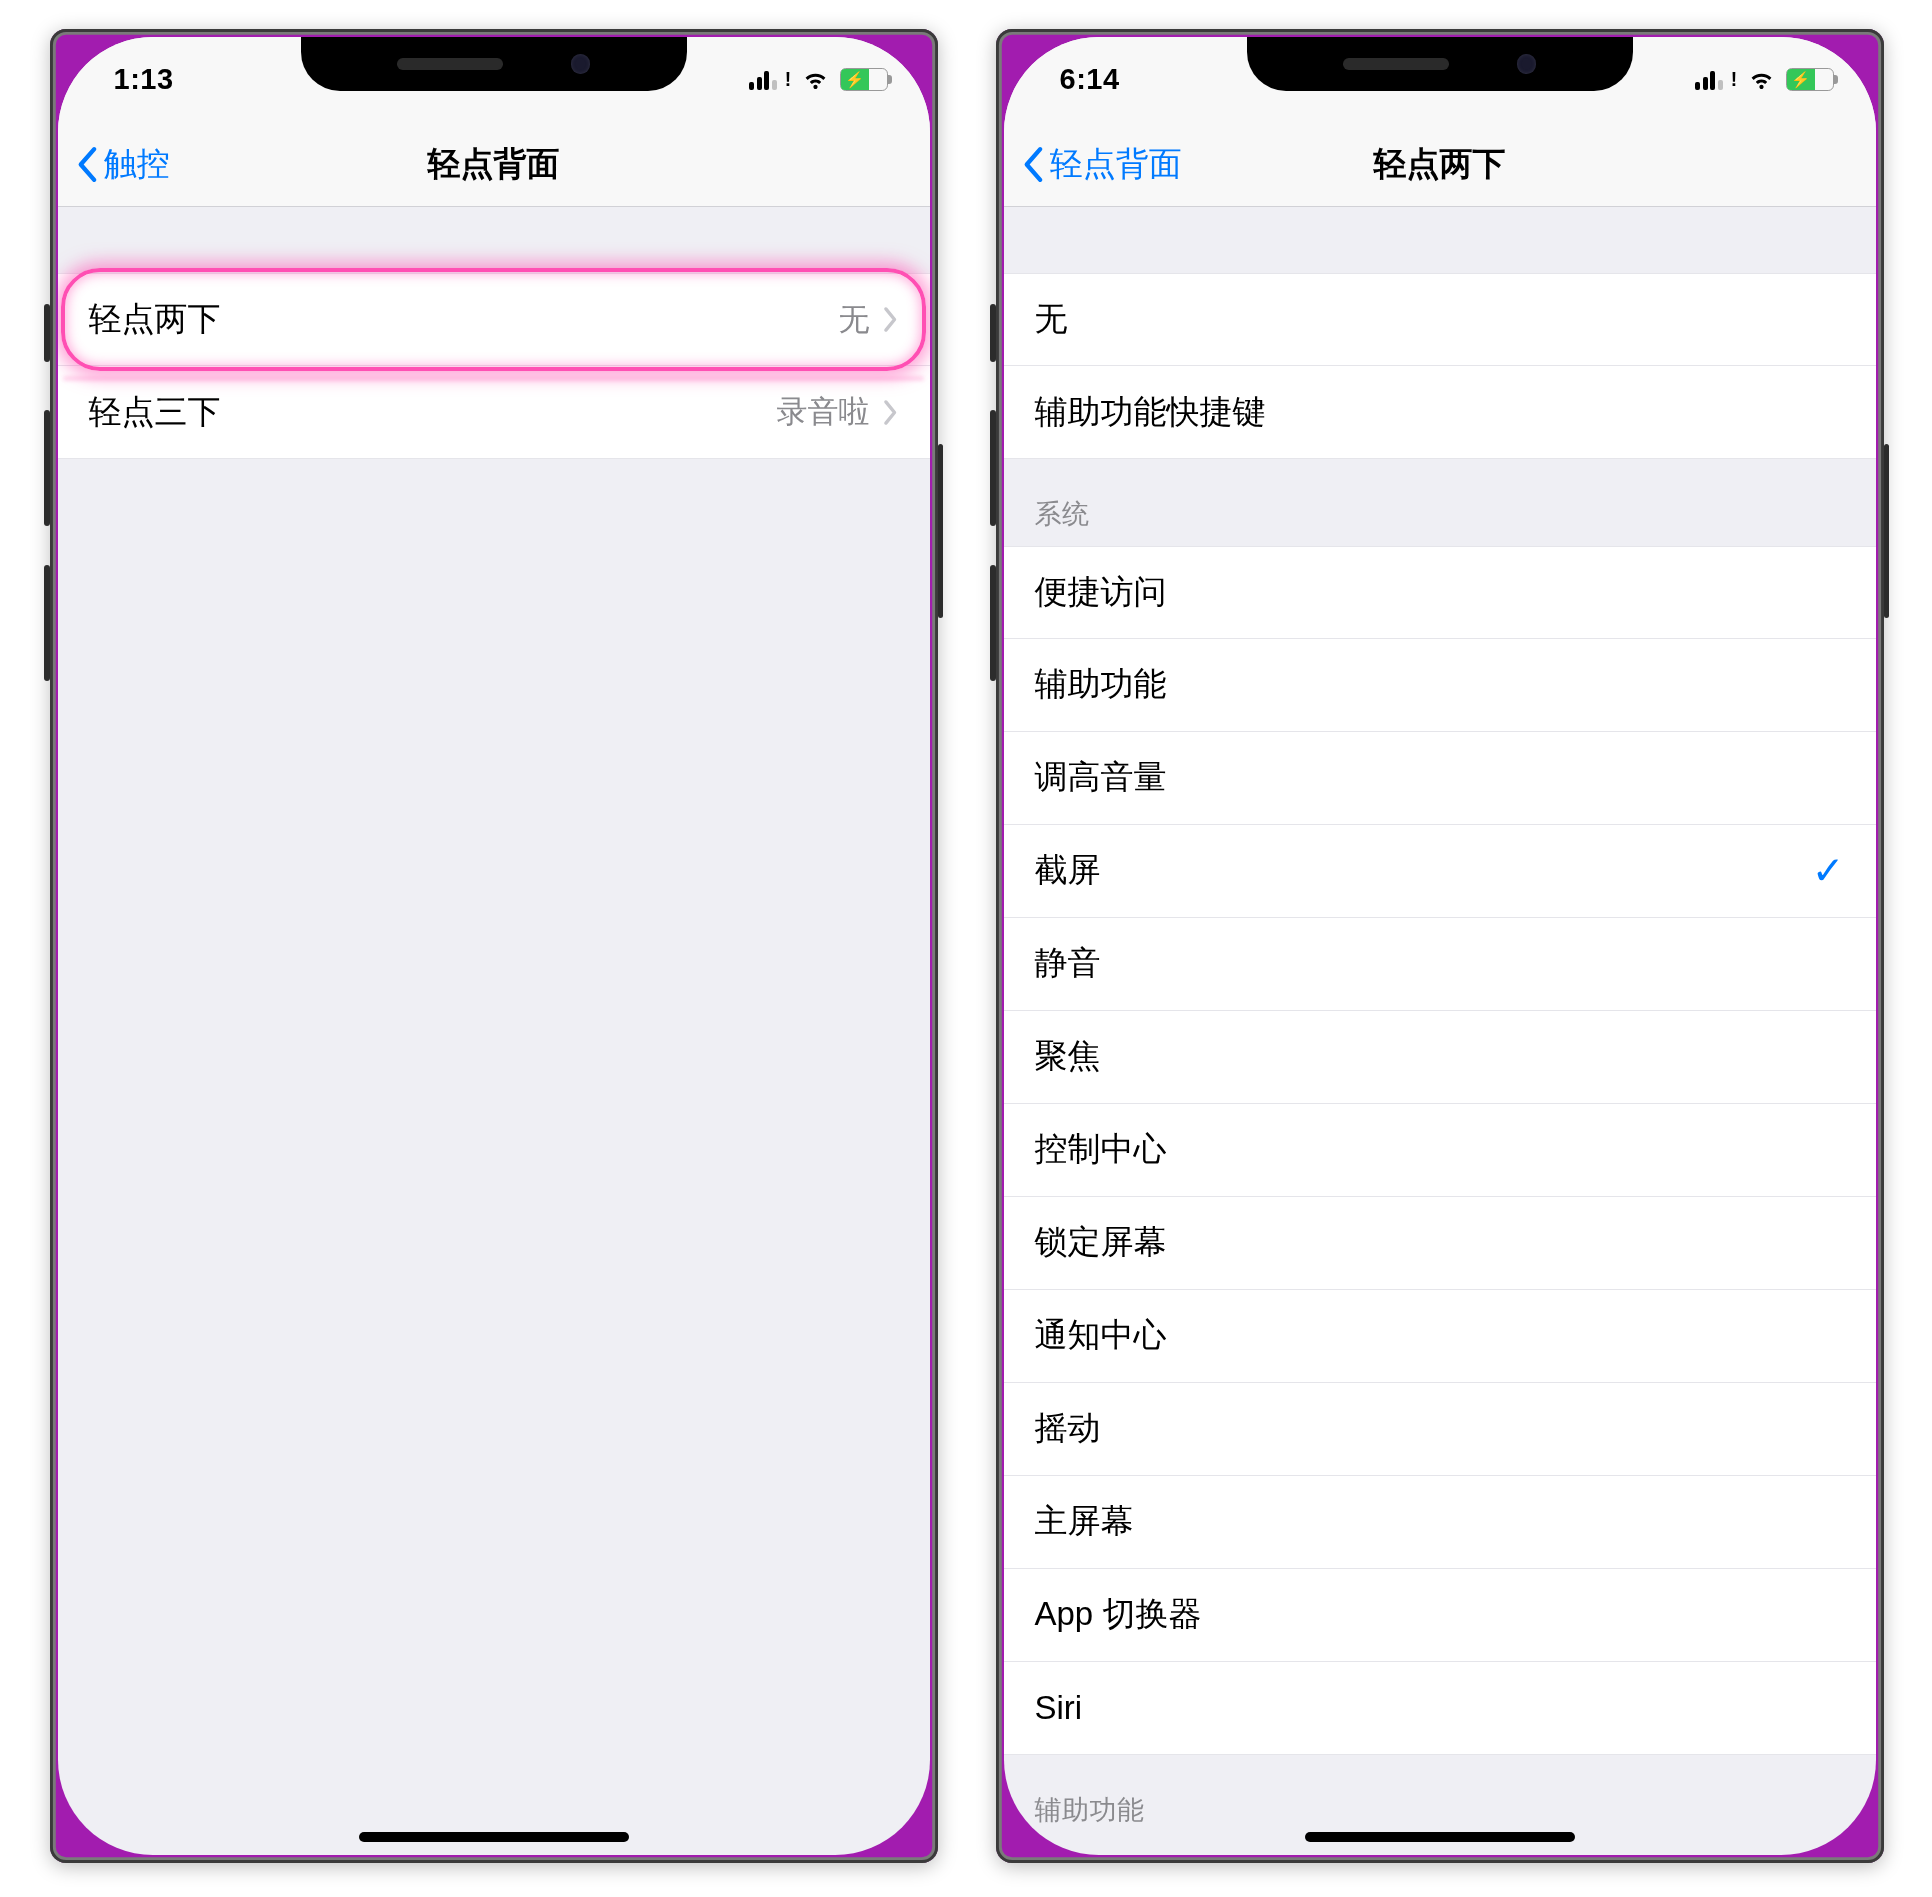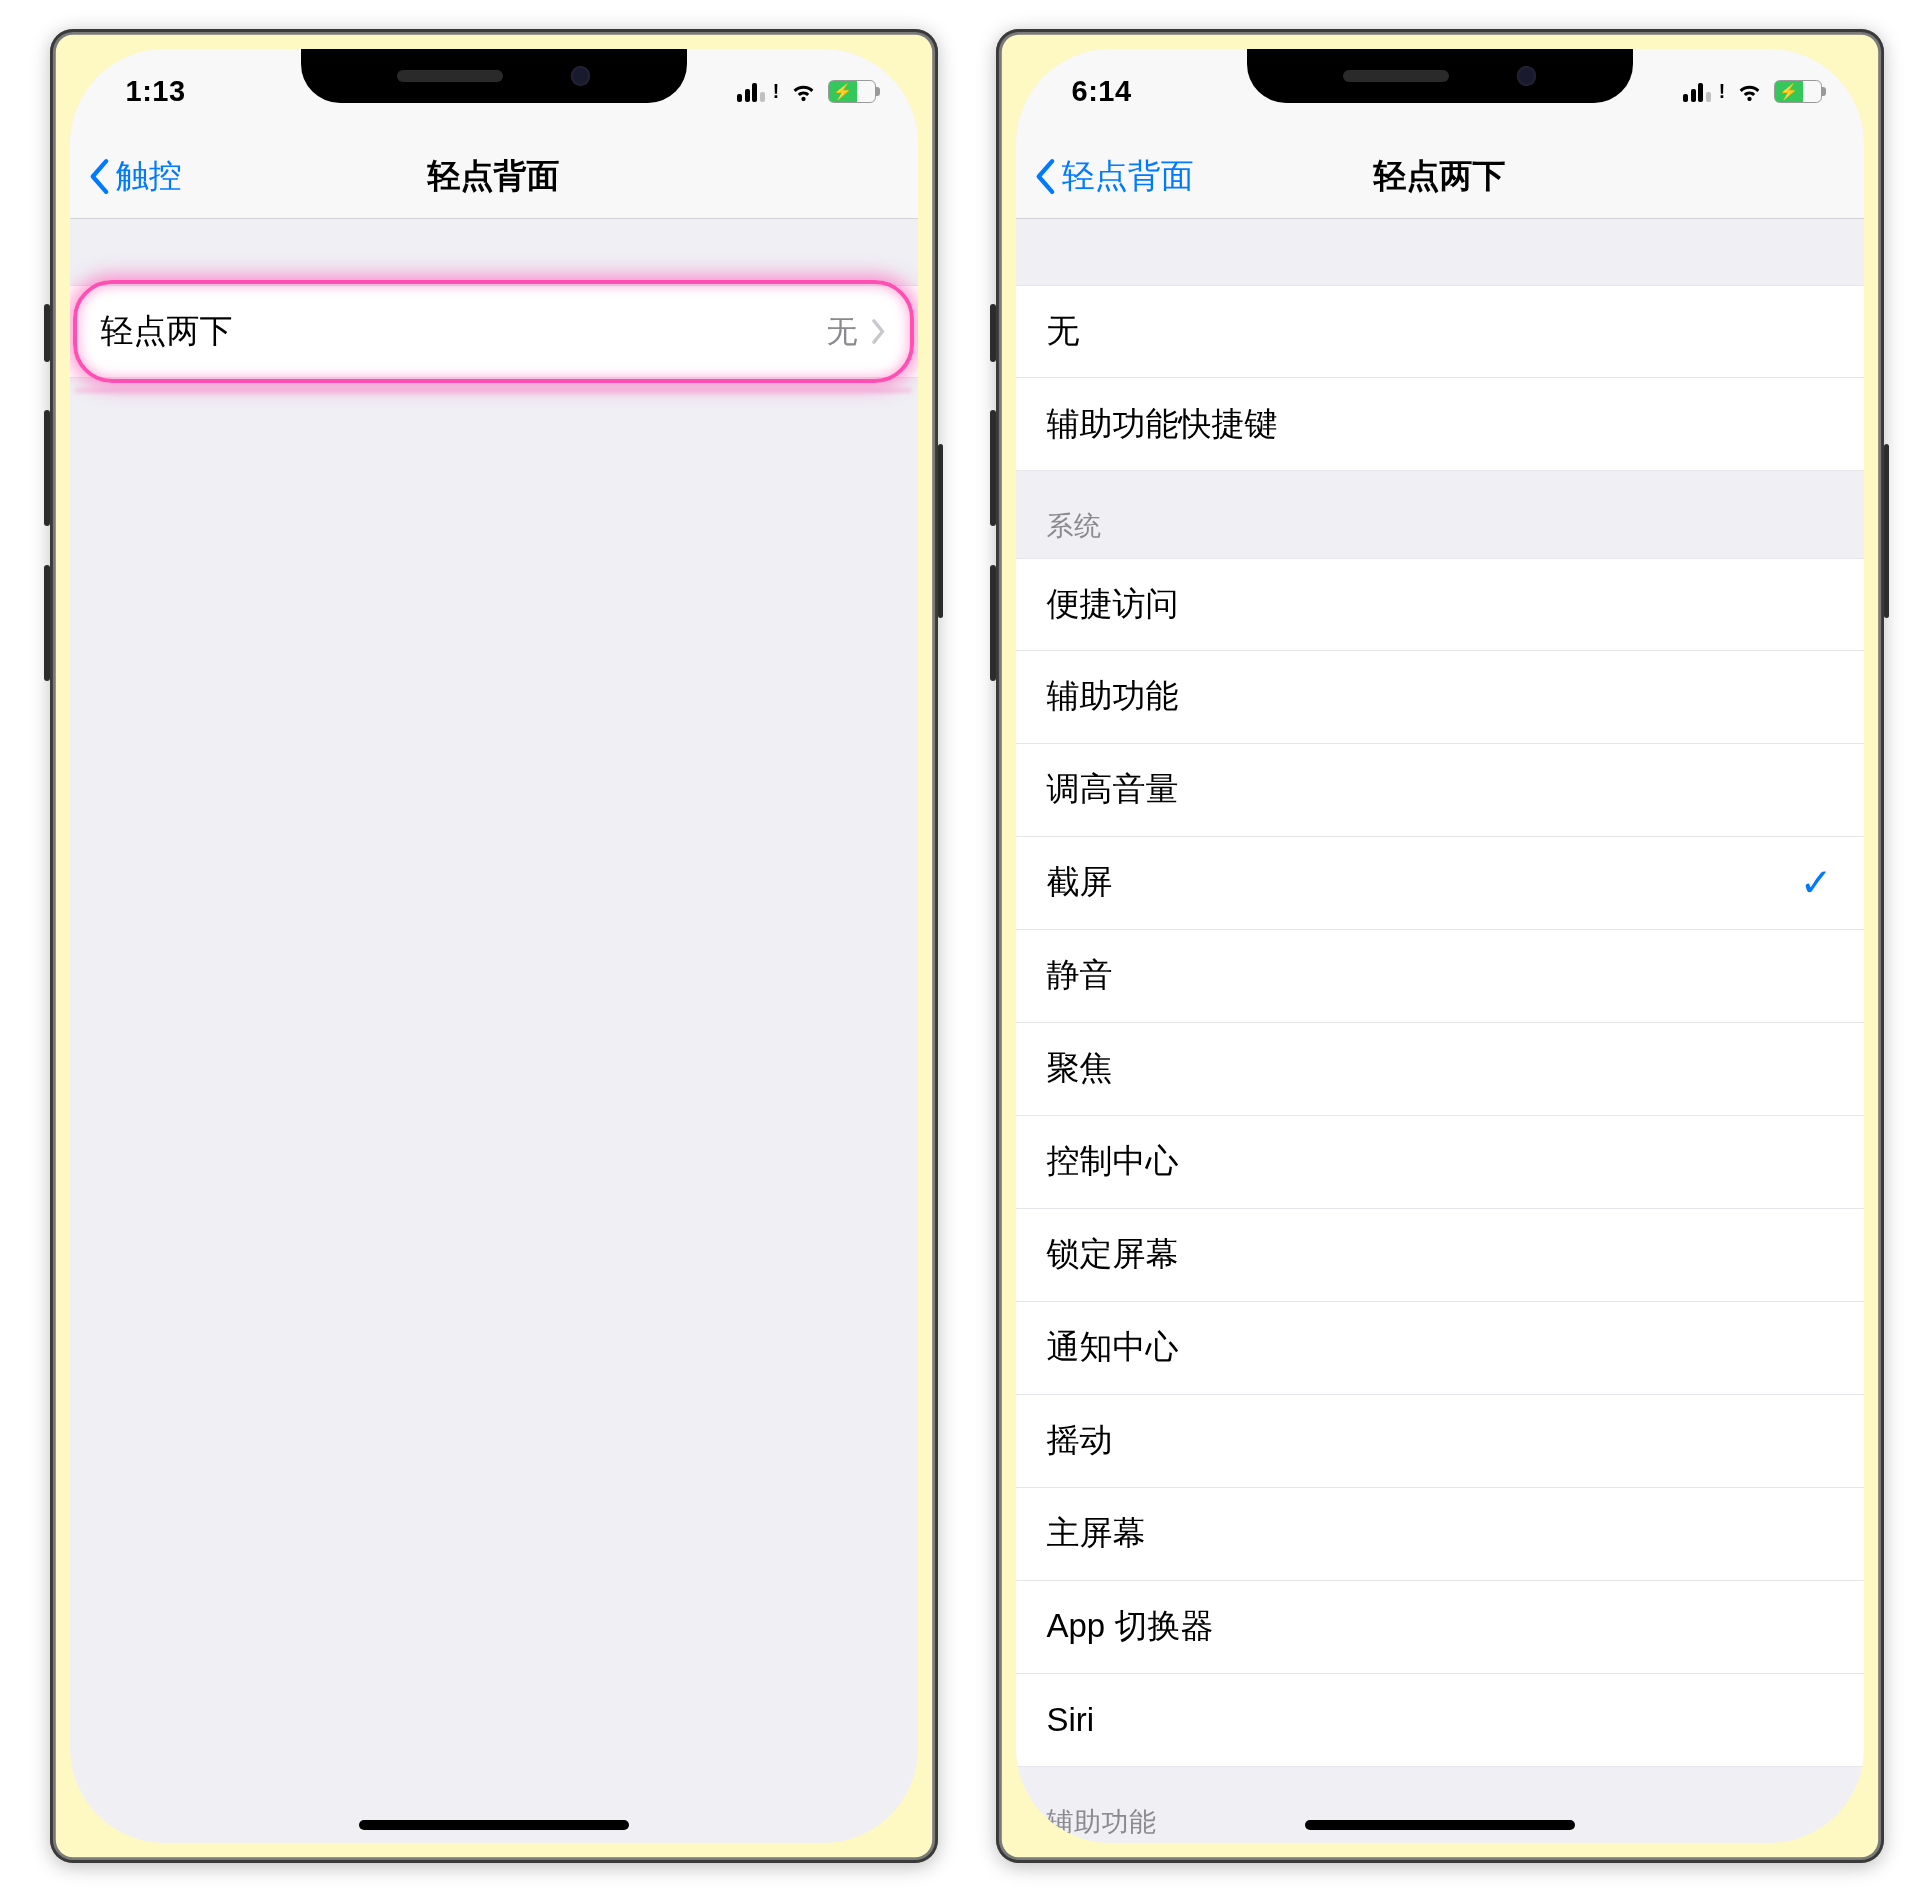--- a/index.html
+++ b/index.html
@@ -12,23 +12,23 @@
     gap: 58px;
     padding: 29px 19.3px;
     width: 1933px;
     height: 1897px;
   }
 
   
   .phone {
     width: 888px;
     height: 1834px;
-    background: #fef9c3;
-    border-radius: 23px;
-    padding: 20px;
+    background: #a21caf;
+    border-radius: 16px;
+    padding: 8px;
     box-shadow:
       inset 0 0 0 2.9px #3a3a3a,
       inset 0 0 0 5.8px #7a7a7a,
       0 3.9px 19.3px rgba(0,0,0,0.25);
     position: relative;
     flex: 0 0 auto;
   }
   
   .side-btn { position: absolute; background:#2c2c2c; border-radius:5.8px; }
   .mute    { left:-5.8px;  top:275px; width:5.8px;  height:58px; }
@@ -227,20 +227,31 @@
           <span class="right">
             <span>无</span>
             <span class="chevron-right">
               <svg viewBox="0 0 16 28">
                   <path d="M3 3 L12 14 L3 25" stroke="#c7c7cc" stroke-width="3.5" fill="none" stroke-linecap="round" stroke-linejoin="round"></path>
                 </svg>
             </span>
           </span>
         </div>
 
+        <div class="cell">
+          <span>轻点三下</span>
+          <span class="right">
+            <span>录音啦</span>
+            <span class="chevron-right">
+              <svg viewBox="0 0 16 28">
+                  <path d="M3 3 L12 14 L3 25" stroke="#c7c7cc" stroke-width="3.5" fill="none" stroke-linecap="round" stroke-linejoin="round"></path>
+                </svg>
+            </span>
+          </span>
+        </div>
 
       </div>
     </div>
 
     <div class="home-indicator"></div>
   </div>
 </div>
 
 <div class="phone">
   <div class="side-btn mute"></div>

